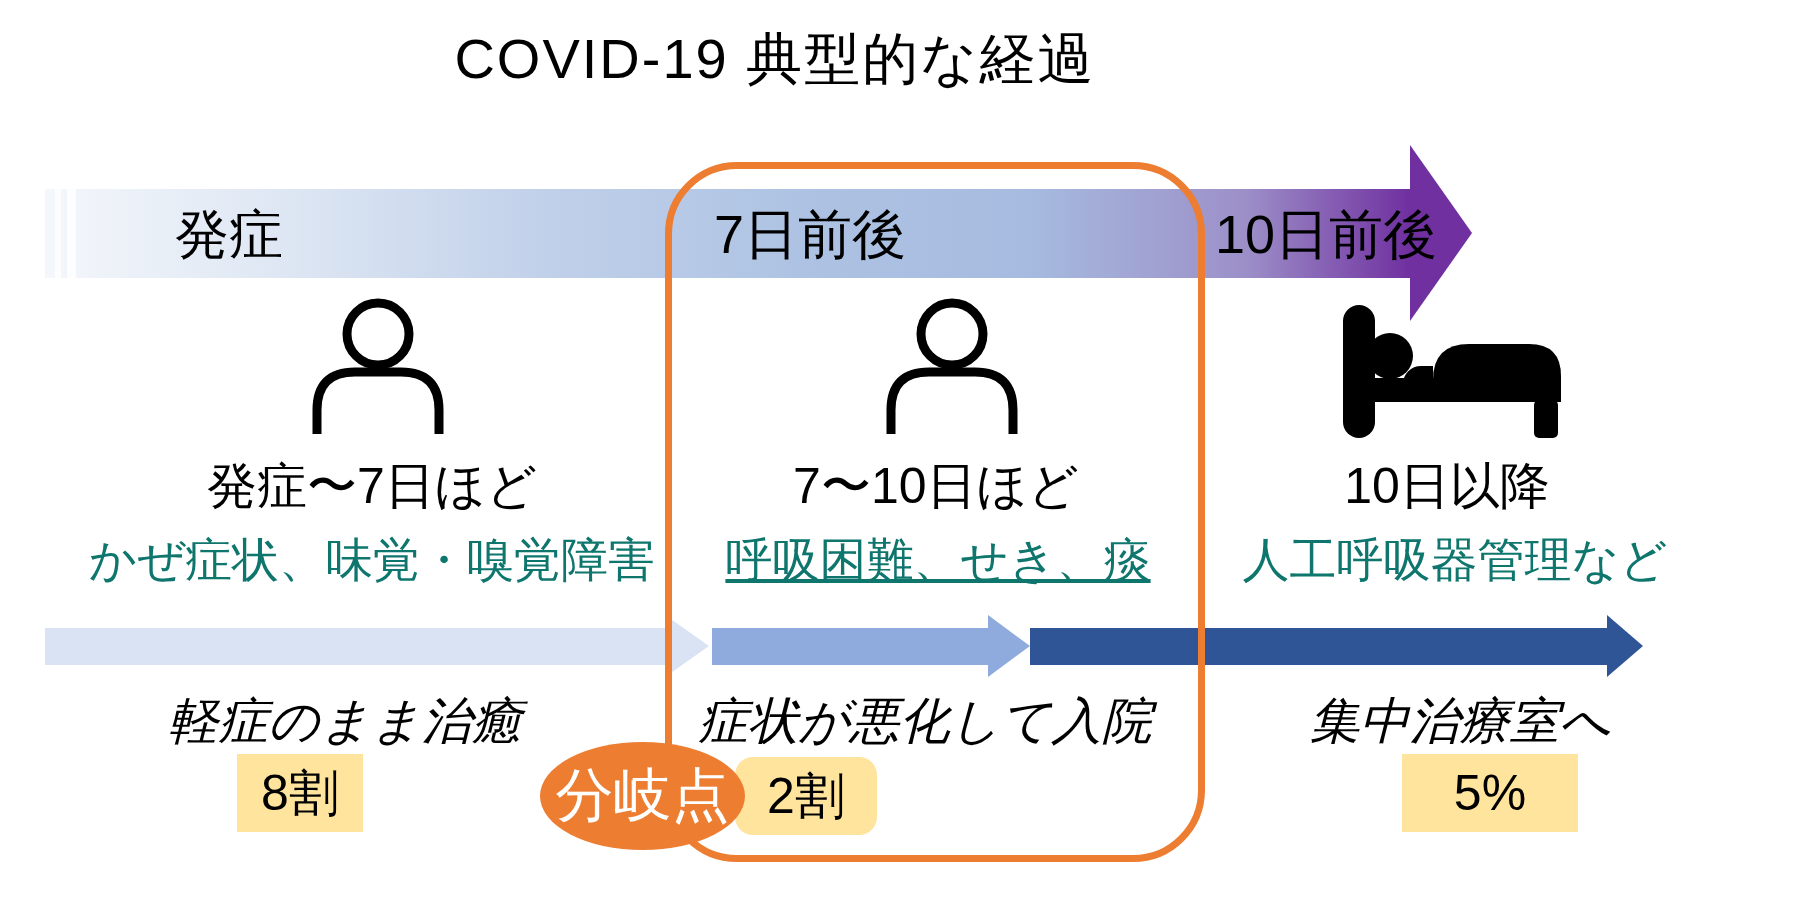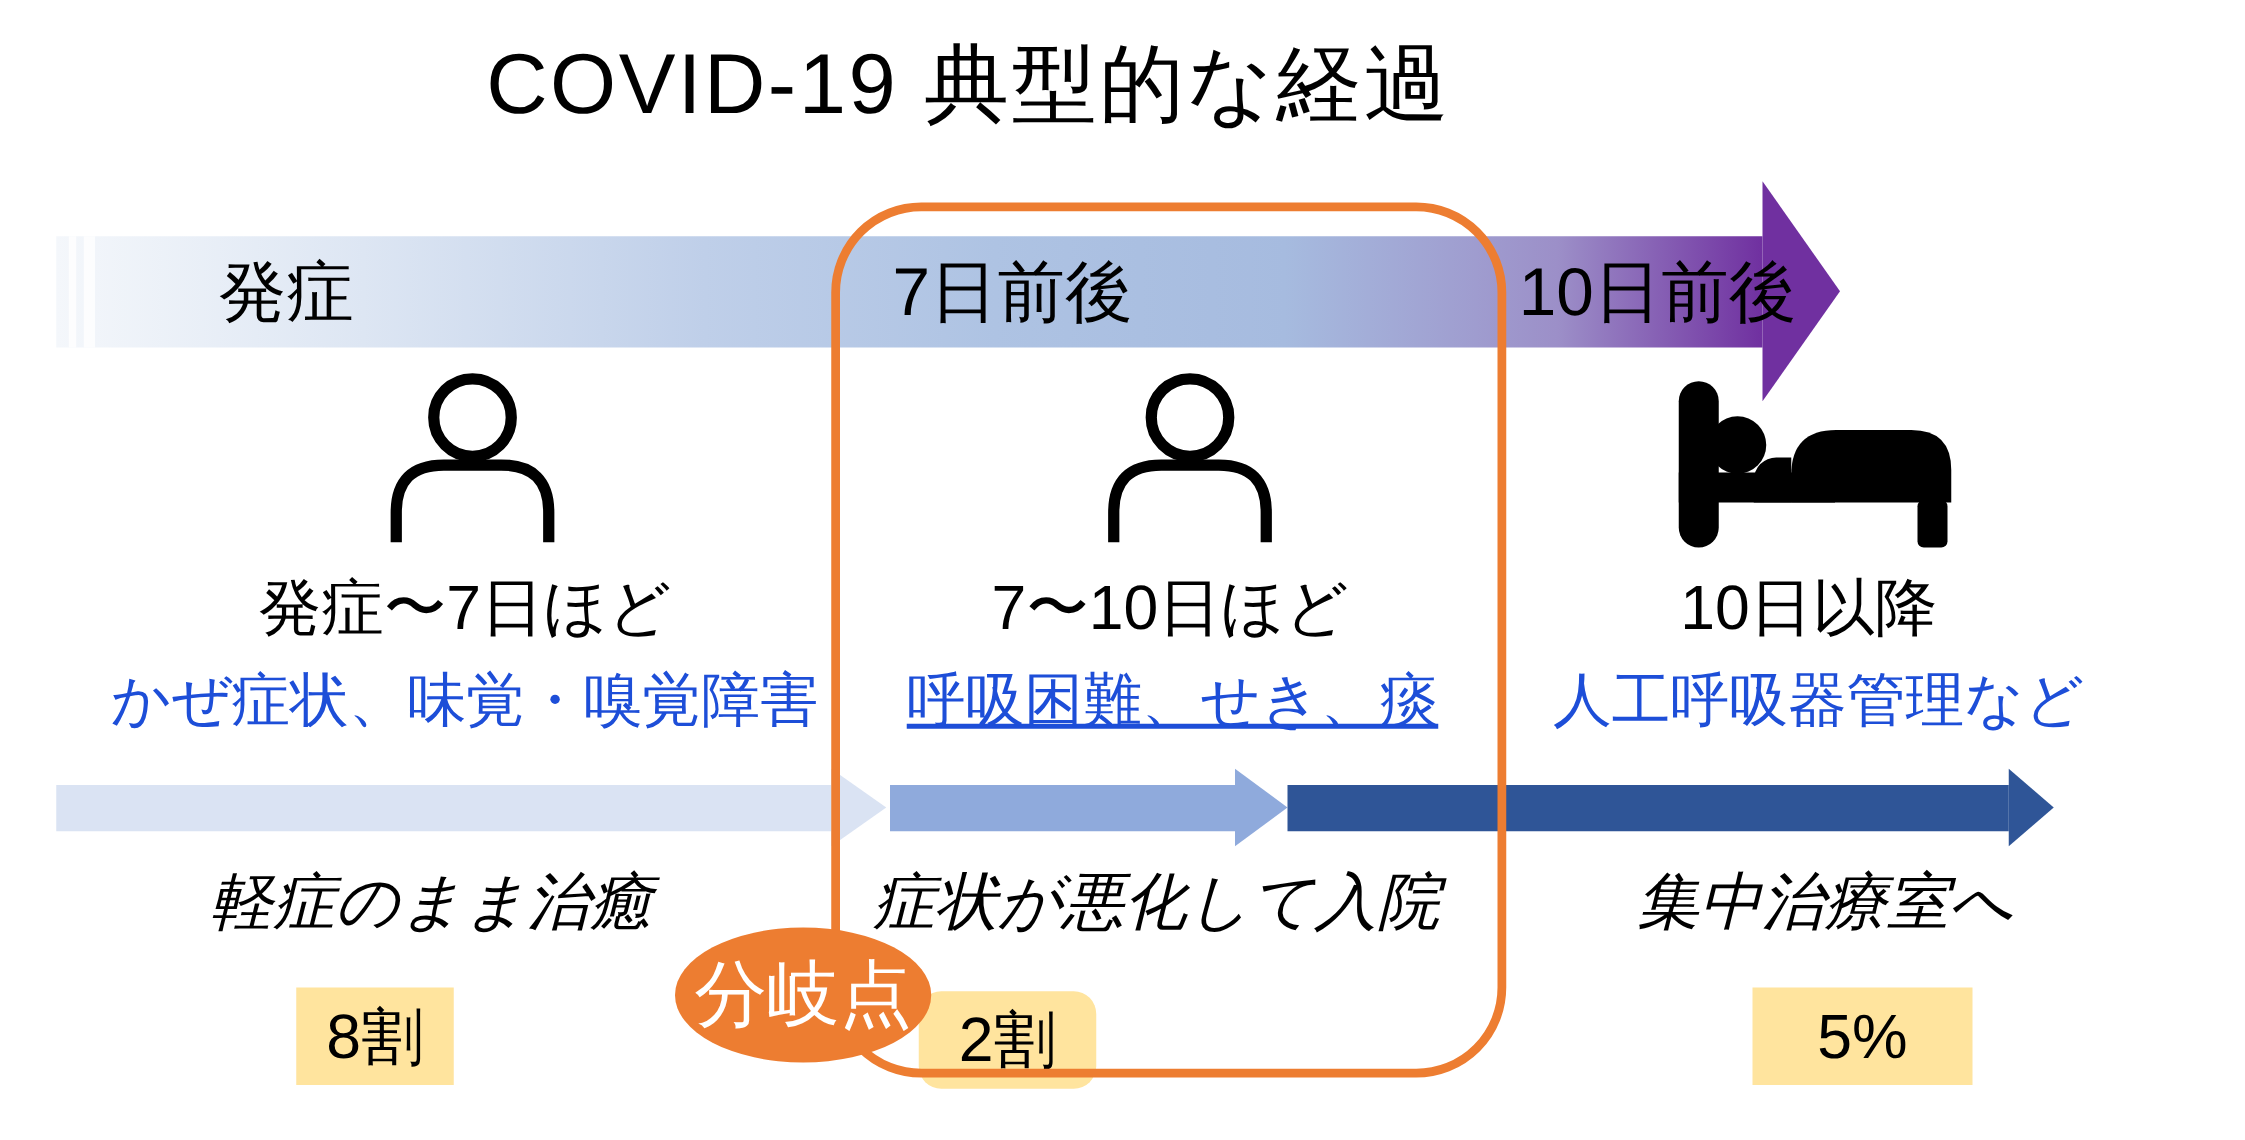--- a/index.html
+++ b/index.html
@@ -8,21 +8,21 @@
     background:#ffffff;
     font-family:"Liberation Sans","DejaVu Sans",sans-serif;
     color:#000;
   }
   .abs{position:absolute;}
   .ctr{text-align:center;}
 
   
   .title{
     left:175px;top:22px;width:1200px;
-    font-size:68px;letter-spacing:2px;
+    font-size:56px;letter-spacing:2px;
     text-align:center;white-space:nowrap;
   }
 
   
   .tl-body{
     left:45px;top:189px;width:1365px;height:89px;z-index:1;
     background:linear-gradient(to right,
       #f4f7fb 0%, #dde6f3 18%, #bfcfe9 38%, #aec3e3 55%,
       #a6bbdf 72%, #9c8fc8 88%, #7030a0 100%);
   }
@@ -55,21 +55,21 @@
   .person1{left:308px;top:296px;}
   .person2{left:882px;top:296px;}
   .bed{left:1333px;top:300px;}
 
   
   .period{top:456px;font-size:50px;line-height:60px;z-index:3;white-space:nowrap;}
   .period1{left:122px;width:500px;}
   .period2{left:686px;width:500px;}
   .period3{left:1197px;width:500px;}
 
-  .symptom{top:531px;font-size:47px;line-height:58px;color:#1d4ed8;z-index:3;white-space:nowrap;}
+  .symptom{top:531px;font-size:47px;line-height:58px;color:#0f766e;z-index:3;white-space:nowrap;}
   .symptom1{left:52px;width:640px;}
   .symptom2{left:688px;width:500px;text-decoration:underline;}
   .symptom3{left:1205px;width:500px;}
 
   
   .la-body{top:628px;height:37px;z-index:1;}
   .la1{left:45px;width:620px;background:#dae3f3;}
   .la2{left:712px;width:276px;background:#8faadc;}
   .la3{left:1030px;width:577px;background:#2f5597;}
   .la-head{top:615px;width:0;height:0;z-index:1;
@@ -79,21 +79,21 @@
   .la3h{left:1607px;border-left:36px solid #2f5597;}
 
   .outcome{top:691px;font-size:50px;line-height:60px;z-index:3;white-space:nowrap;font-style:italic;}
   .outcome1{left:95px;width:500px;}
   .outcome2{left:675px;width:500px;}
   .outcome3{left:1210px;width:500px;}
 
   
   .badge{
     background:#FFE49E;font-size:50px;z-index:2;
-    display:flex;align-items:center;justify-content:center;margin-top:36px;
+    display:flex;align-items:center;justify-content:center;
   }
   .badge1{left:237px;top:754px;width:126px;height:78px;}
   .badge2{left:735px;top:757px;width:142px;height:78px;border-radius:18px;}
   .badge3{left:1402px;top:754px;width:176px;height:78px;}
 
   
   .branch{
     left:540px;top:742px;width:205px;height:108px;z-index:6;
     background:#ED7D31;border-radius:50%;
     display:flex;align-items:center;justify-content:center;

